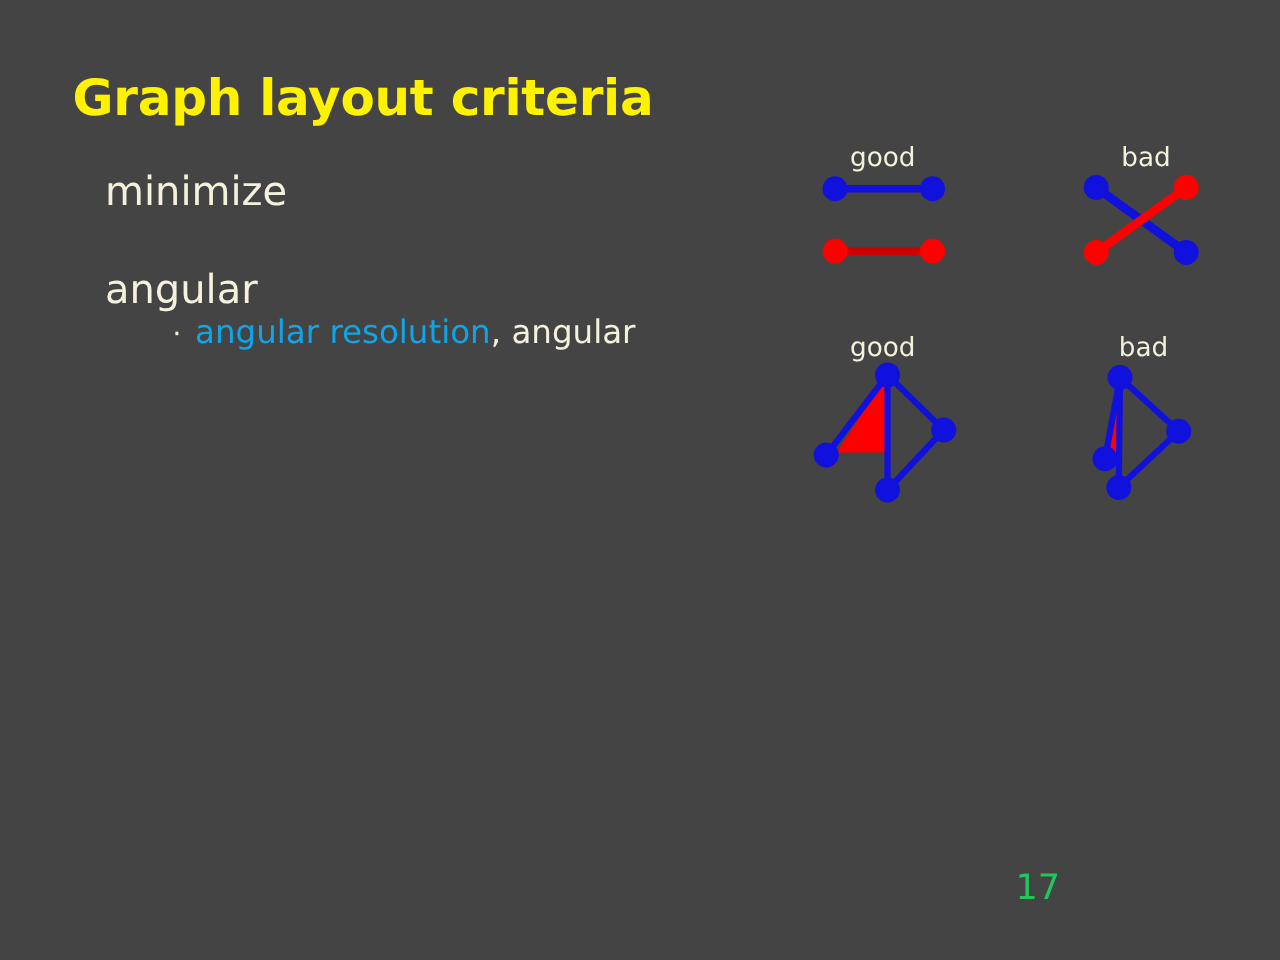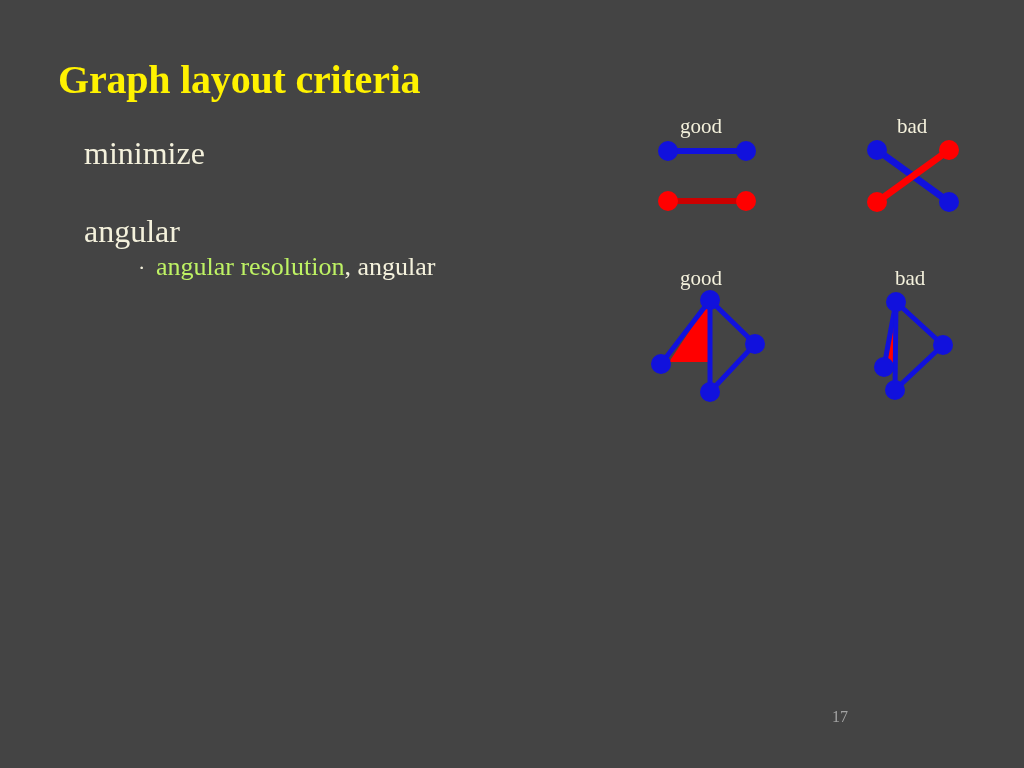--- a/index.html
+++ b/index.html
@@ -11,21 +11,20 @@
     height: 768px;
     background: #444444;
     font-family: "DejaVu Sans", sans-serif;
     overflow: hidden;
     position: relative;
   }
   .slide {
     position: relative;
     width: 900px;
     height: 768px;
-    font-family: Liberation Serif, serif;
   }
   .slide-title {
     position: absolute;
     left: 58px;
     top: 56px;
     font-size: 40px;
     font-weight: bold;
     color: #FFF200;
     letter-spacing: -0.2px;
     white-space: nowrap;
@@ -51,21 +50,21 @@
     white-space: nowrap;
   }
   .bullet-dot {
     display: inline-block;
     width: 18px;
     color: #F4F1DC;
     font-size: 22px;
     vertical-align: baseline;
   }
   .hl-yellow {
-    color: #bef264;
+    color: #0ea5e9;
   }
   .group-gap {
     height: 42px;
   }
   .figures {
     position: absolute;
     left: 620px;
     top: 96px;
     width: 400px;
     height: 330px;
@@ -73,22 +72,22 @@
   .fig-label {
     position: absolute;
     font-size: 21px;
     color: #F4F1DC;
     white-space: nowrap;
   }
   .page-number {
     position: absolute;
     right: 52px;
     bottom: 42px;
-    font-size: 16px;
-    color: #a3a3a3;
+    font-size: 28px;
+    color: #22c55e;
   }
   svg.fig {
     position: absolute;
     left: 0;
     top: 0;
     overflow: visible;
   }
 </style>
 </head>
 <body>

